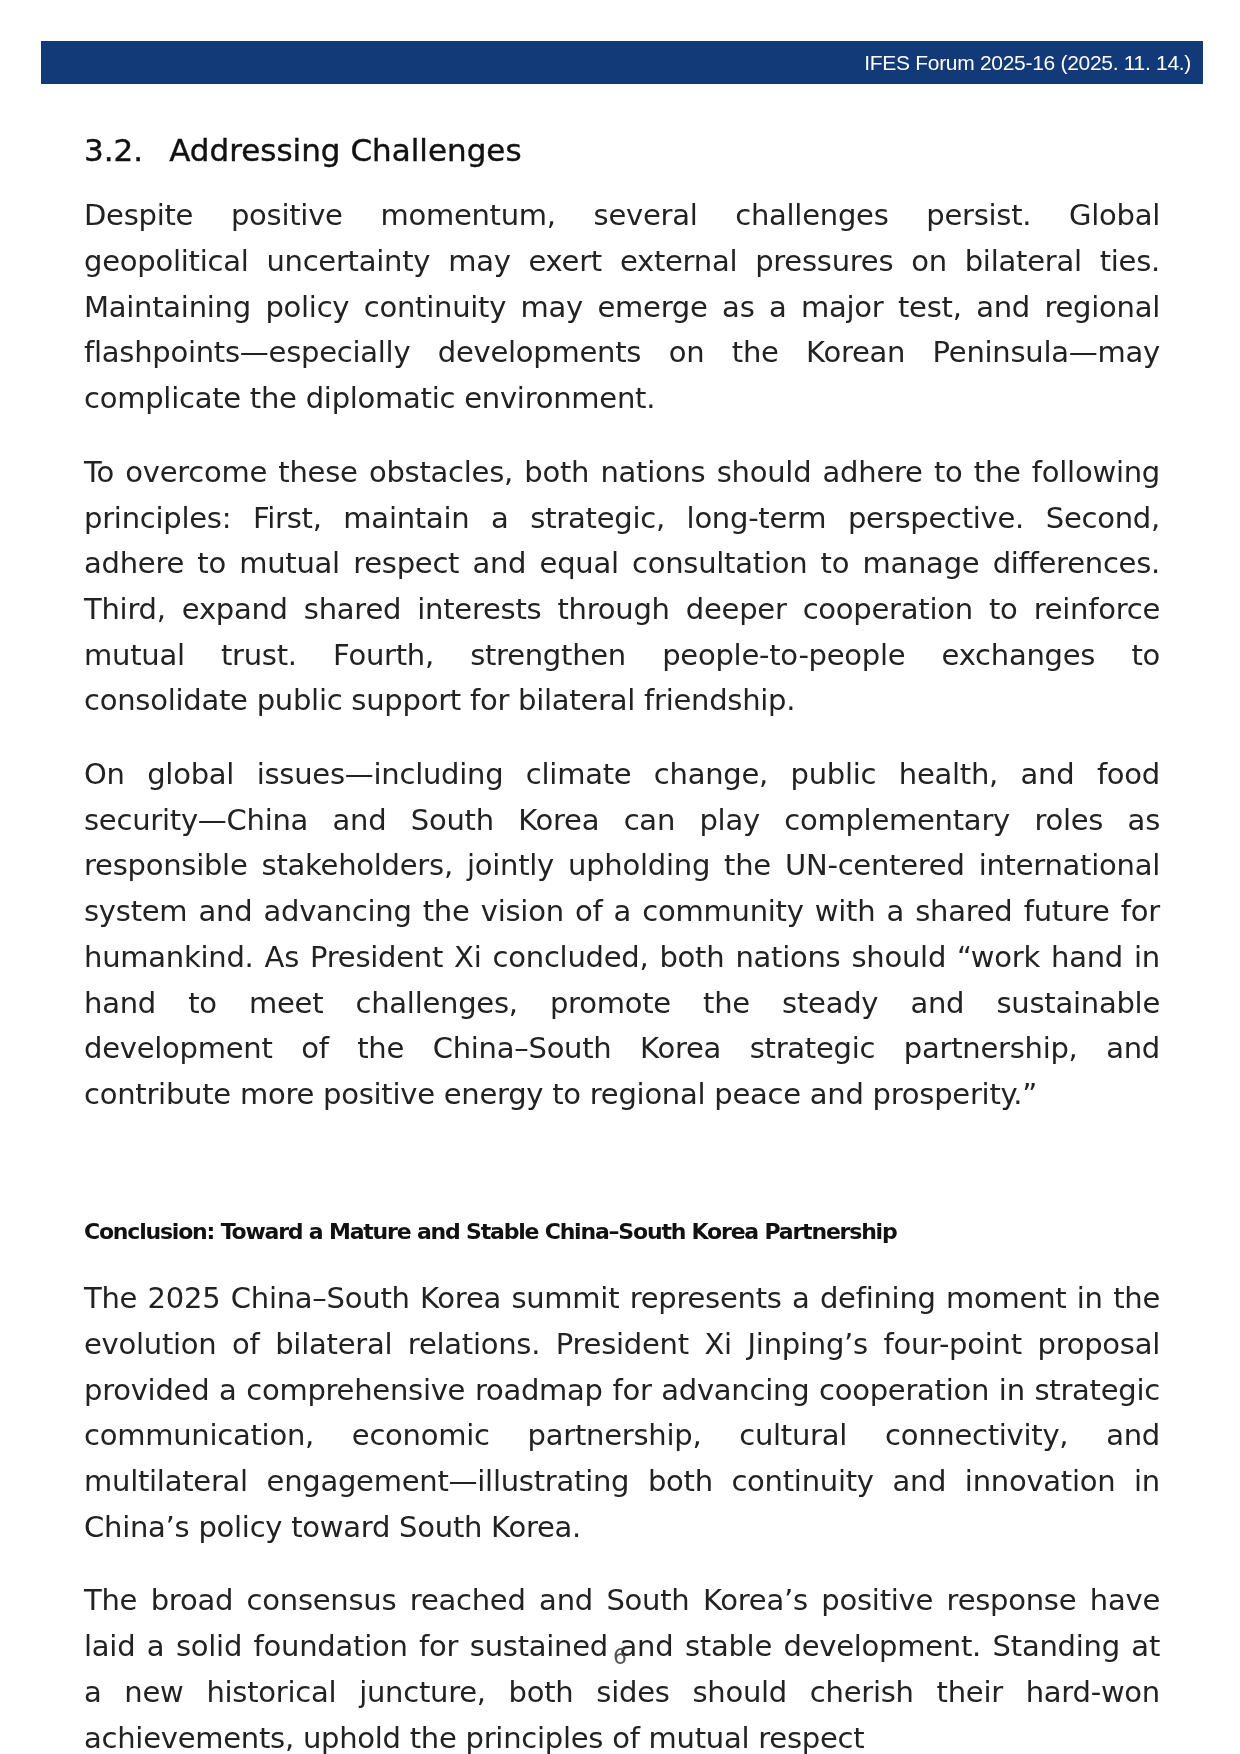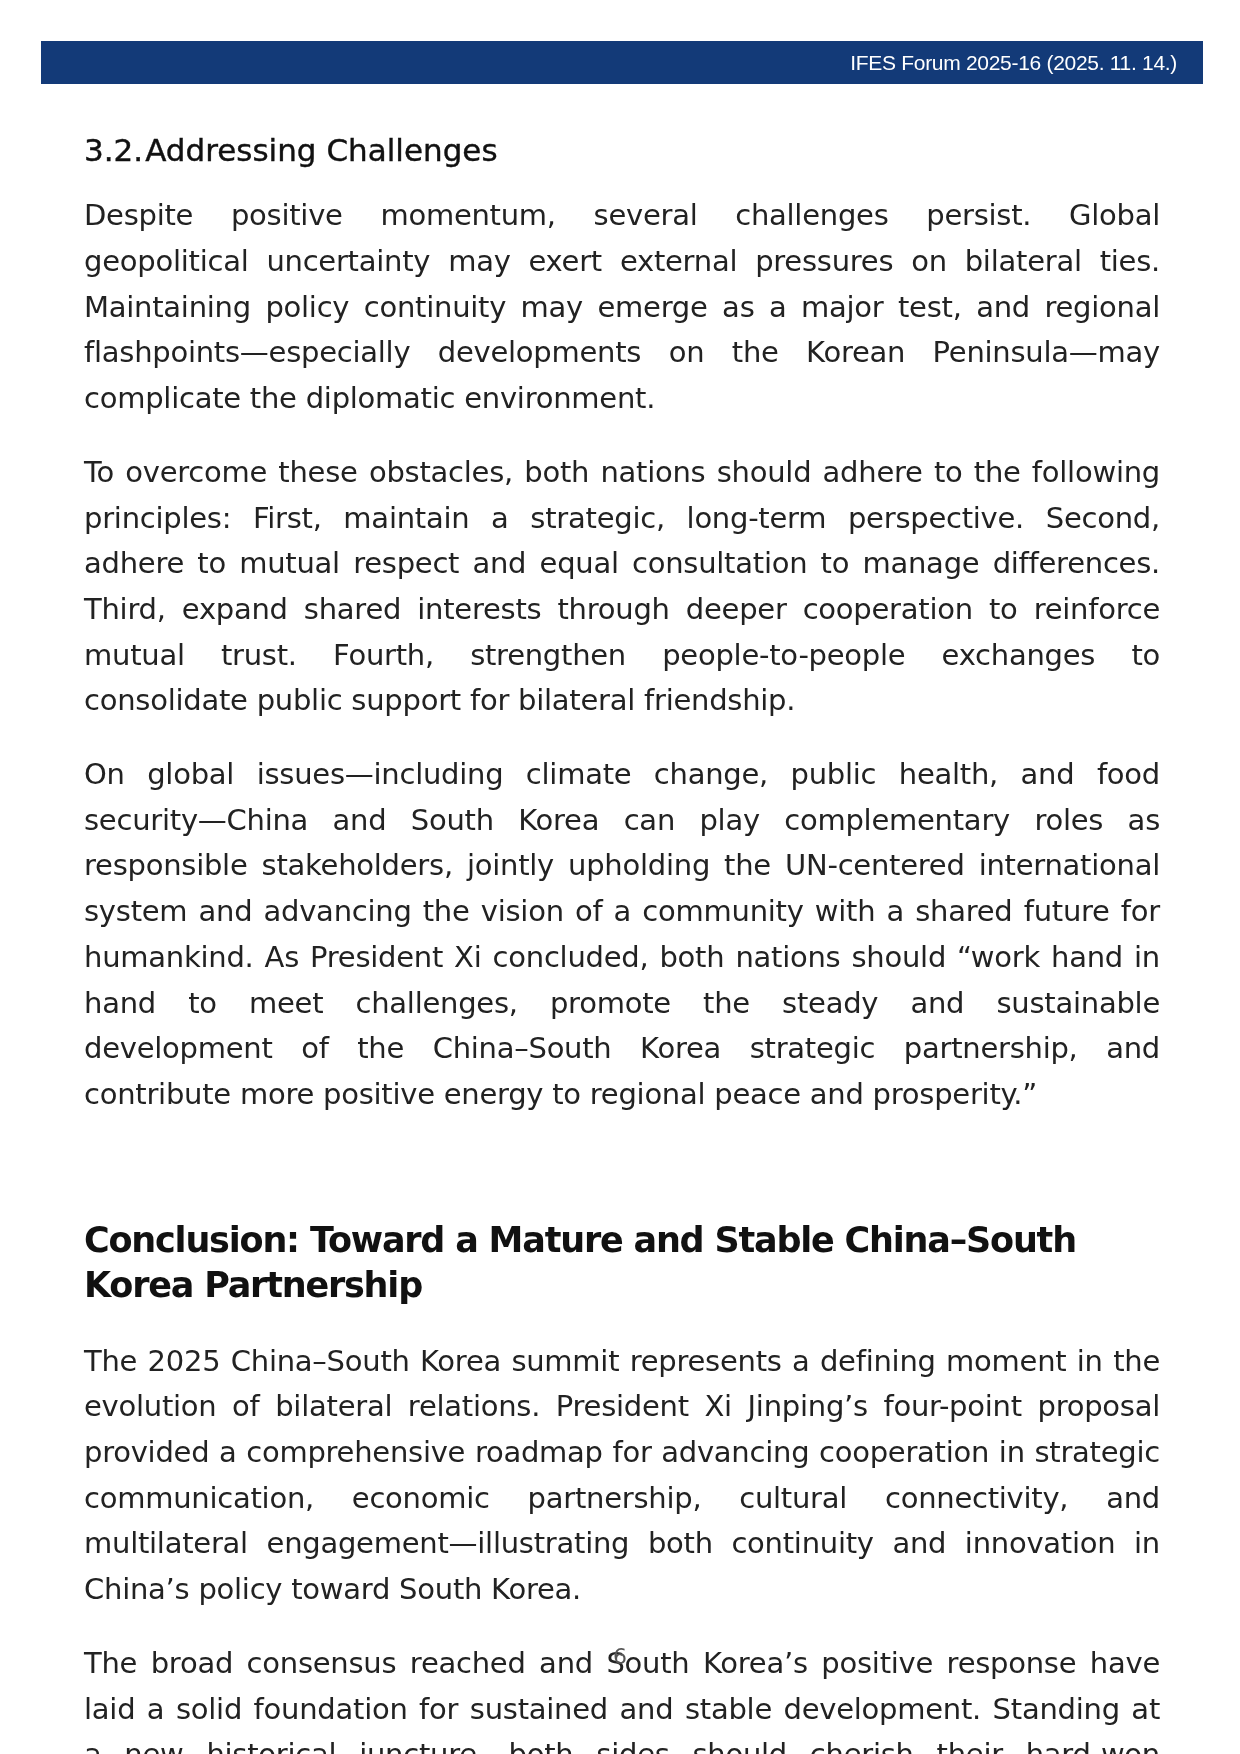--- a/index.html
+++ b/index.html
@@ -16,21 +16,21 @@
       color: #1a1a1a;
     }
     .header-bar {
       position: absolute;
       left: 41px;
       top: 41px;
       width: 1162px;
       height: 43px;
       background: #133a78;
       box-sizing: border-box;
-      padding-right: 26px;
+      padding-right: 12px;
       display: flex;
       align-items: center;
       justify-content: flex-end;
     }
     .header-text {
       color: #ffffff;
       font-family: "Liberation Sans", sans-serif;
       font-size: 21px;
       letter-spacing: -0.3px;
     }
@@ -43,34 +43,34 @@
     .section-heading {
       font-family: "DejaVu Sans", sans-serif;
       font-size: 31px;
       font-weight: normal;
       margin: 0 0 23px 0;
       line-height: 1.3;
       color: #111;
       -webkit-text-stroke: 0.4px #111;
     }
     .section-heading .num {
-      margin-right: 2px;
+      margin-right: 26px;
     }
     .para {
       font-family: "DejaVu Sans", sans-serif;
       font-size: 29px;
       line-height: 45.7px;
       text-align: justify;
       margin: 0 0 28px 0;
       color: #222;
       letter-spacing: -0.25px;
     }
     .conclusion-heading {
       font-family: "DejaVu Sans", sans-serif;
-      font-size: 35px;
+      font-size: 22px;
       font-weight: bold;
       letter-spacing: -1.2px;
       margin: 100px 0 30px 0;
       line-height: 1.3;
       color: #111;
     }
     .page-number {
       position: absolute;
       top: 1644px;
       left: 0;

